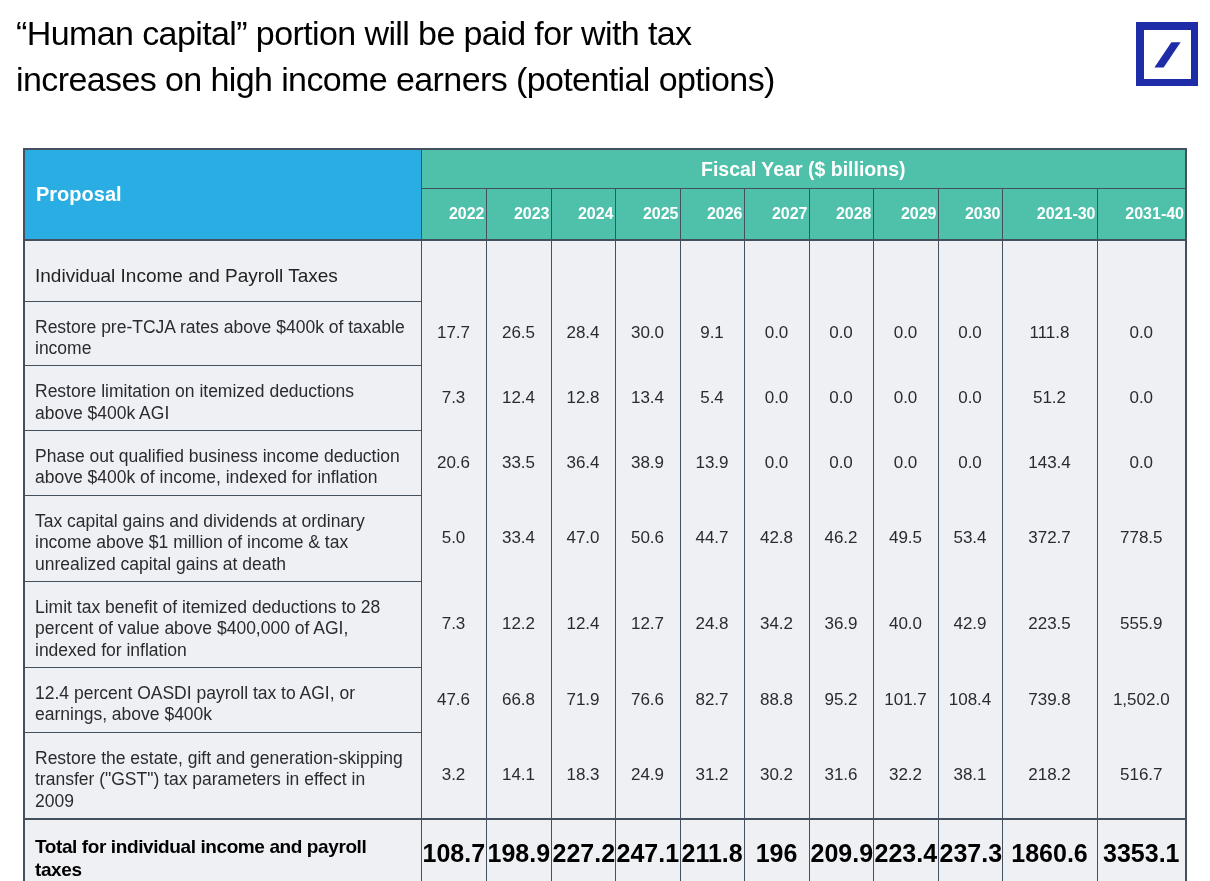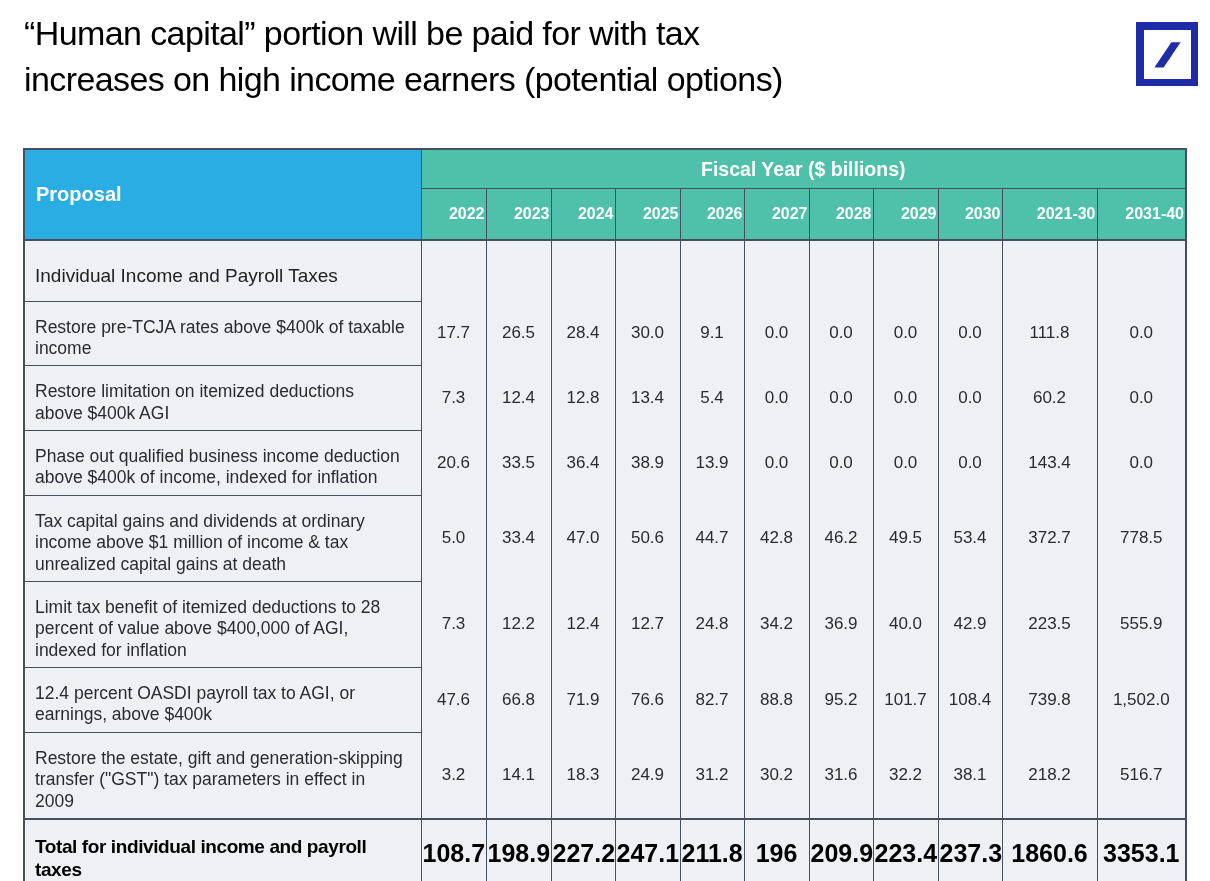--- a/index.html
+++ b/index.html
@@ -2,21 +2,21 @@
 <html style="--hdr-blue: #29ADE3; --hdr-green: #4FC1AB; --body-bg: #EFF0F4; --db-blue: #1F2CA8;"><head>
 <meta charset="utf-8">
 <style>
   html,body{margin:0;padding:0;background:#ffffff;}
   .page{
     position:relative;width:1210px;height:881px;background:#fff;overflow:hidden;
     font-family:"Liberation Sans",sans-serif;
   }
   
   .title{
-    position:absolute;left:24px;top:10px;
+    position:absolute;left:16px;top:10px;
     font-size:34px;line-height:46px;color:#000;letter-spacing:-0.6px;
     font-weight:400;
   }
   
   .db-logo{
     position:absolute;left:1136px;top:22px;width:62px;height:64px;
     background:var(--db-blue,#1F2CA8);
     display:flex;align-items:center;justify-content:center;
   }
   .db-inner{
@@ -169,21 +169,21 @@
           <td class="prop">Restore limitation on itemized deductions above $400k AGI</td>
           <td class="num">7.3</td>
           <td class="num">12.4</td>
           <td class="num">12.8</td>
           <td class="num">13.4</td>
           <td class="num">5.4</td>
           <td class="num">0.0</td>
           <td class="num">0.0</td>
           <td class="num">0.0</td>
           <td class="num">0.0</td>
-          <td class="num">60.2</td>
+          <td class="num">51.2</td>
           <td class="num">0.0</td>
         </tr>
         <tr>
           <td class="prop">Phase out qualified business income deduction above $400k of income, indexed for inflation</td>
           <td class="num">20.6</td>
           <td class="num">33.5</td>
           <td class="num">36.4</td>
           <td class="num">38.9</td>
           <td class="num">13.9</td>
           <td class="num">0.0</td>

